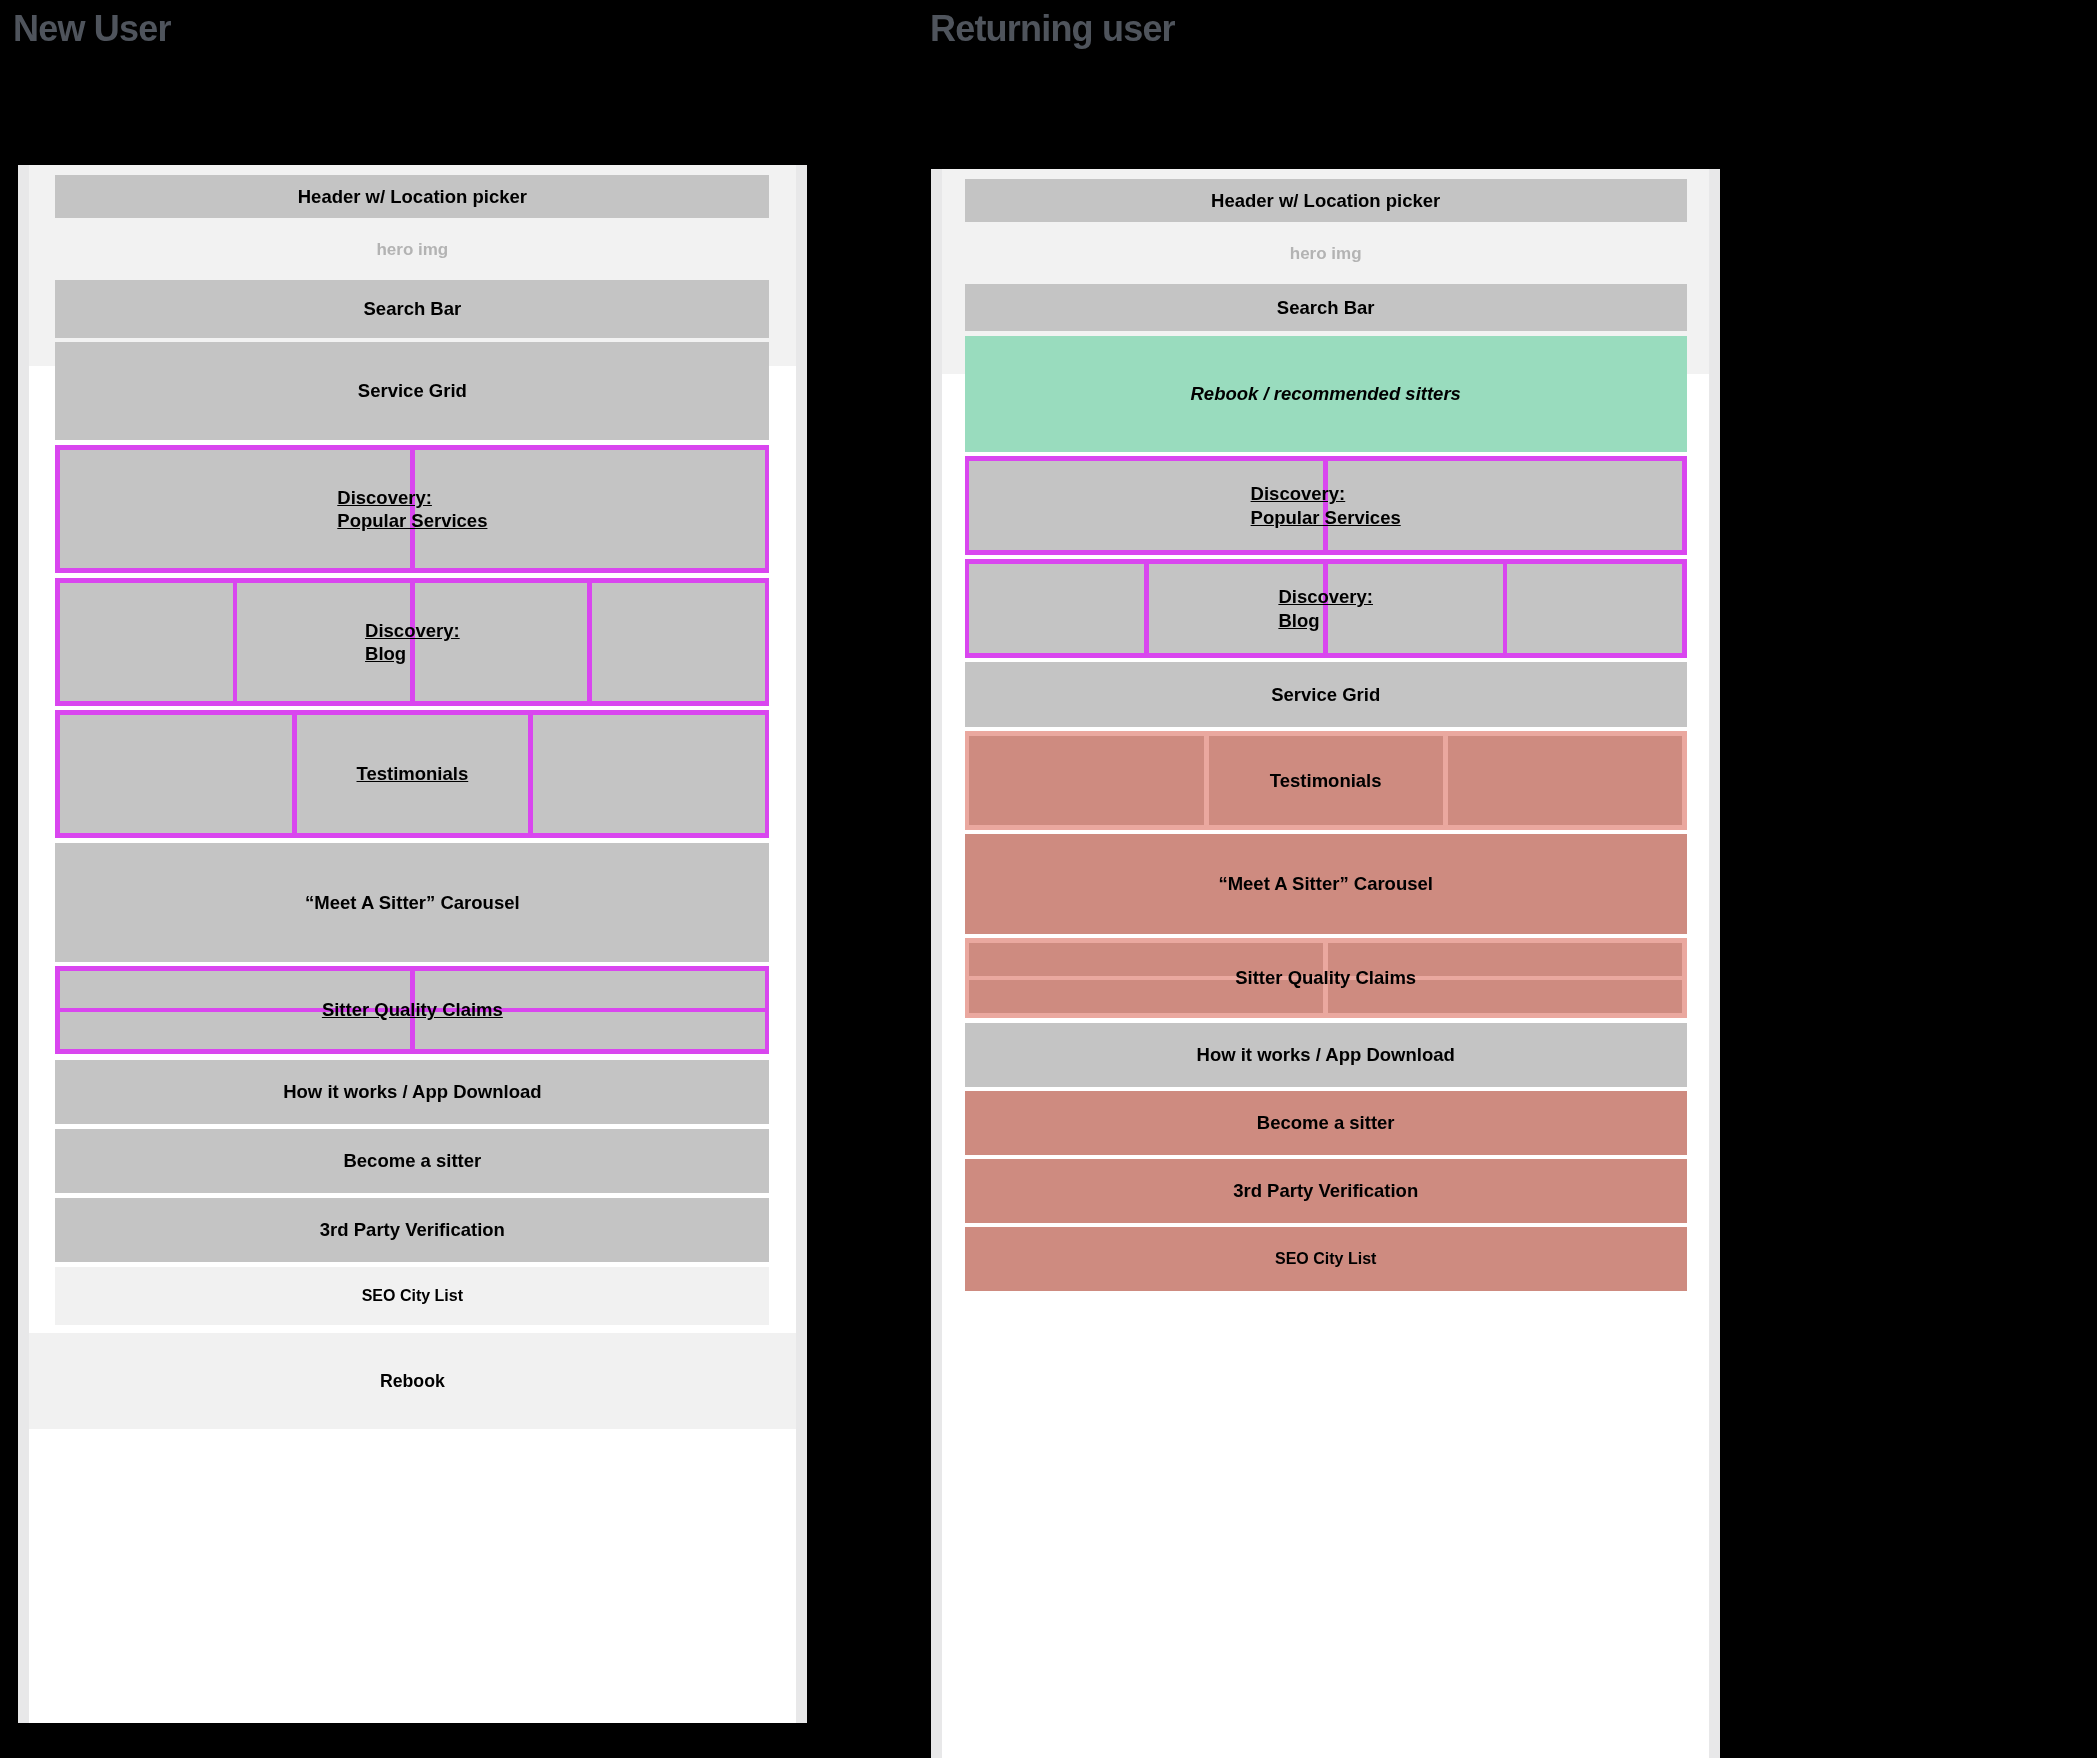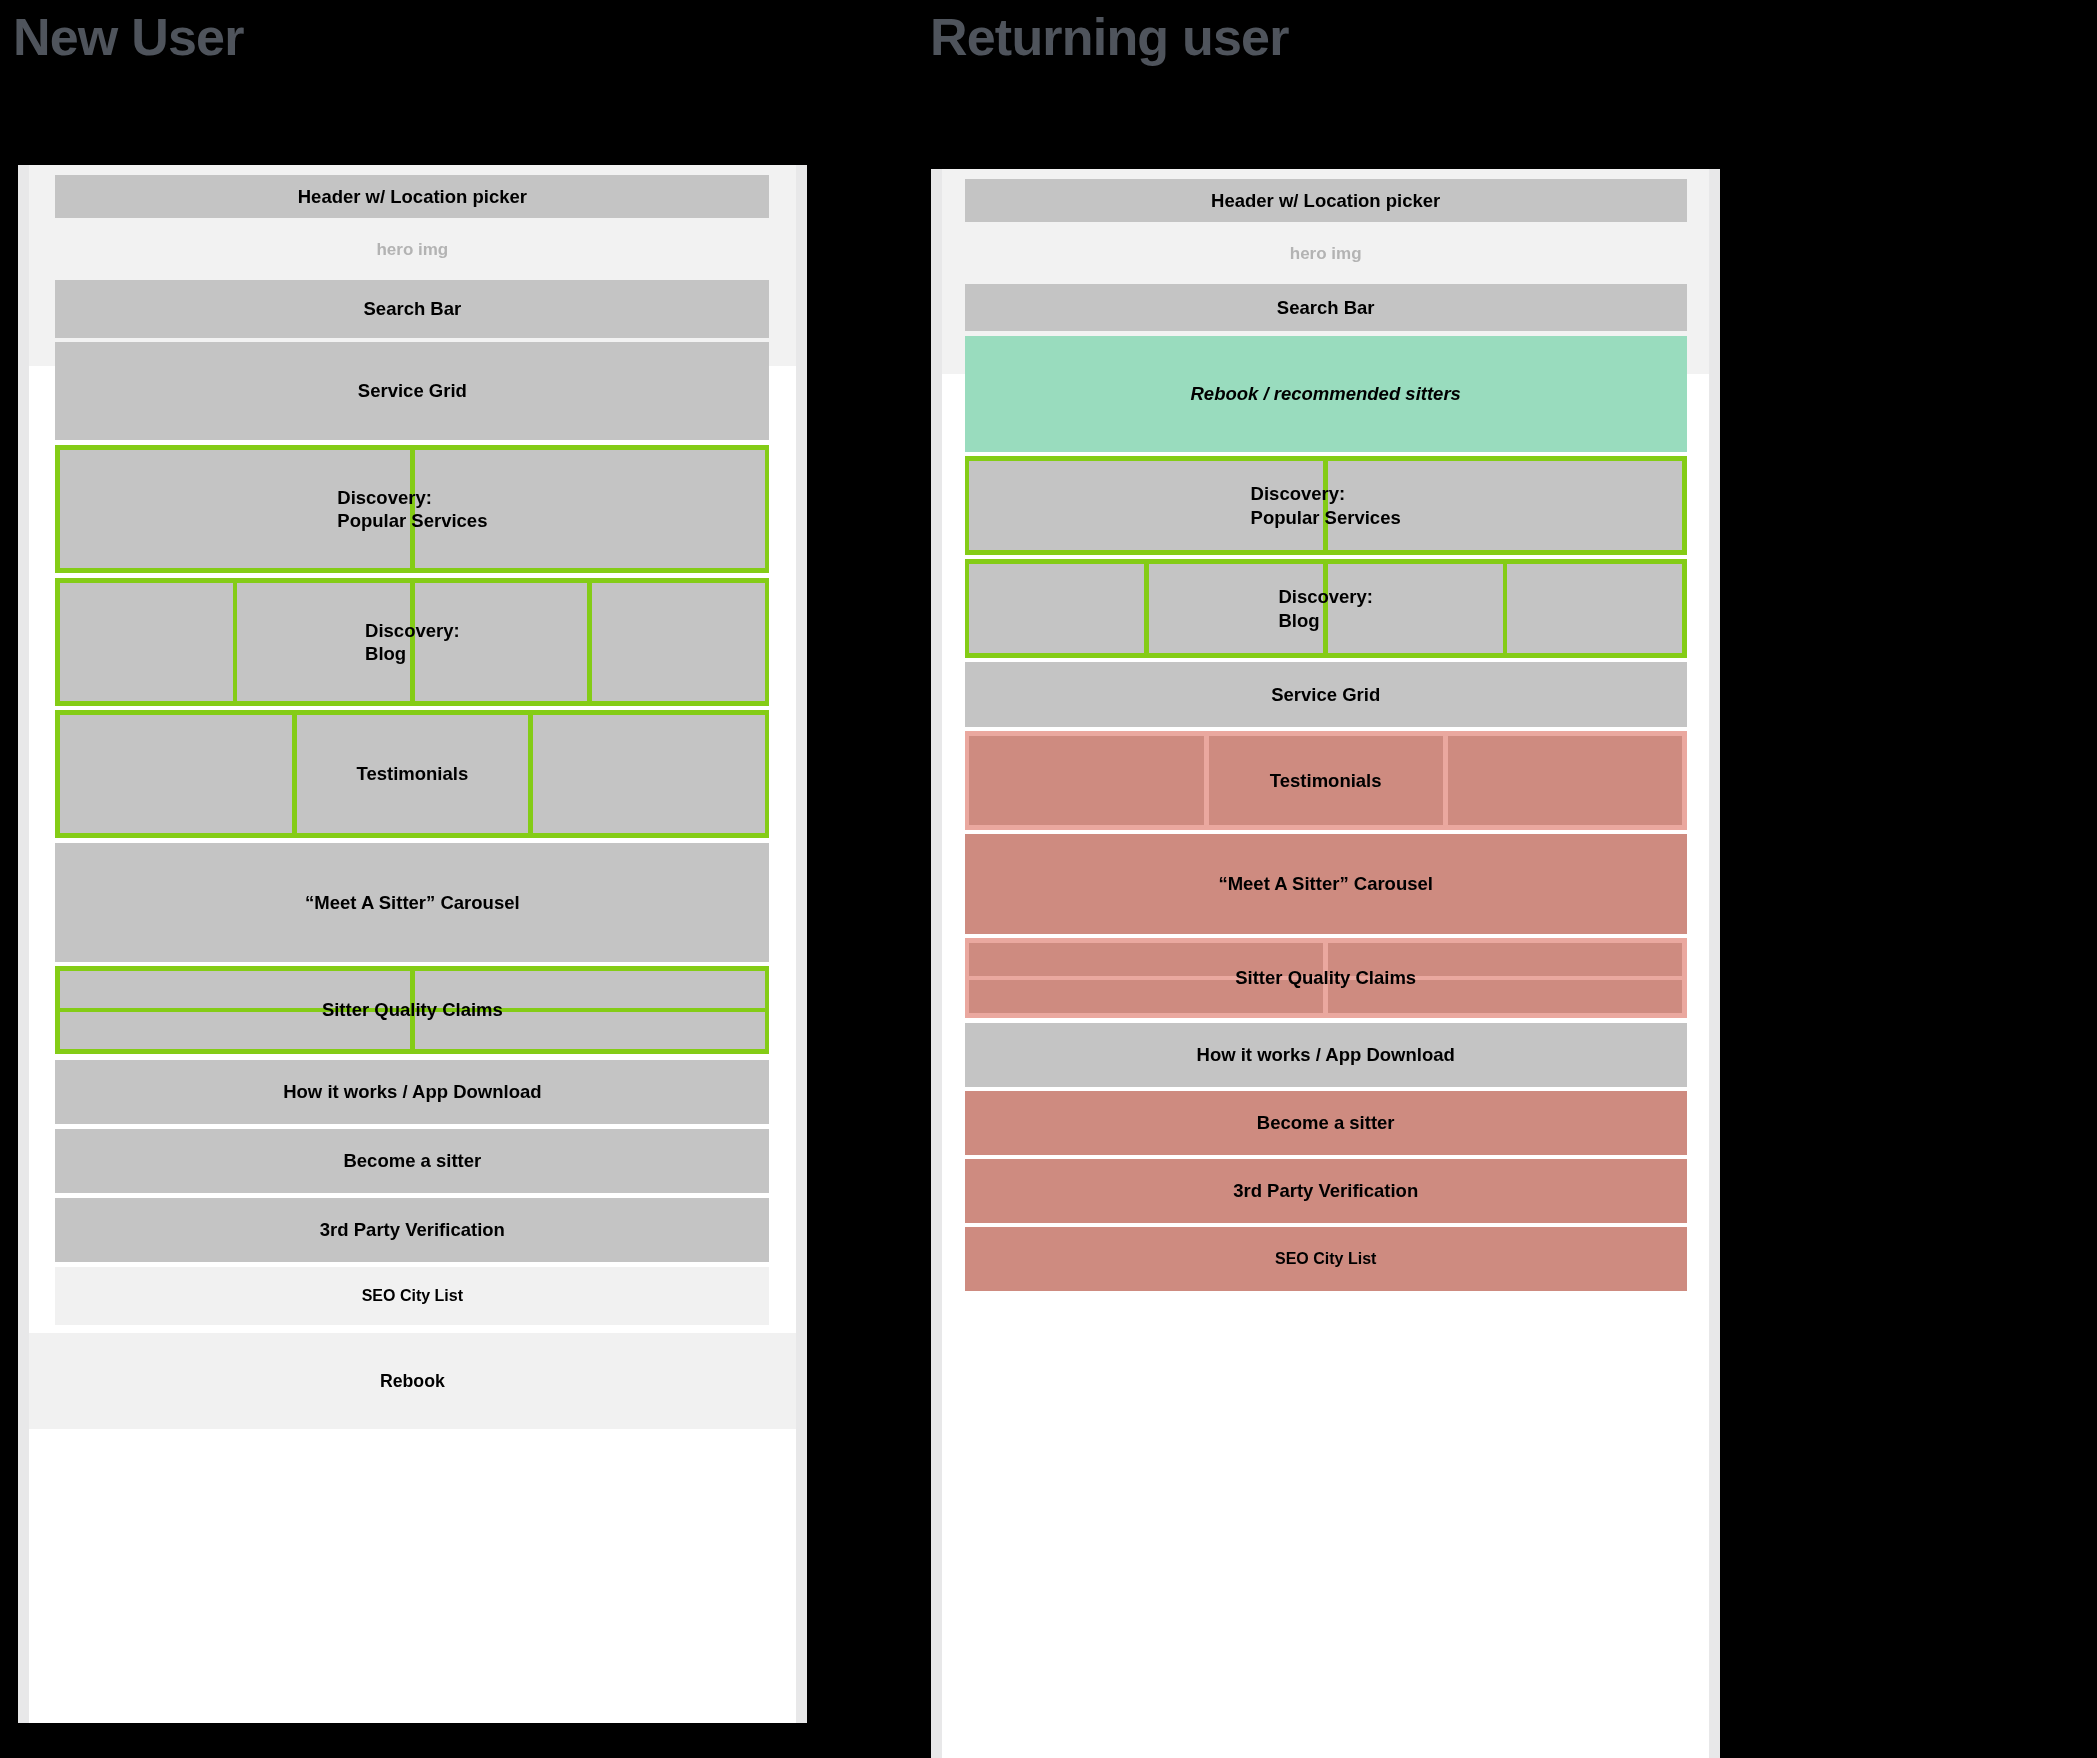--- a/index.html
+++ b/index.html
@@ -11,21 +11,21 @@
     width: 2097px;
     height: 1759px;
     position: relative;
     overflow: hidden;
     font-family: "Liberation Sans", sans-serif;
   }
 
   
   .col-title {
     position: absolute;
-    font-size: 52px;
+    font-size: 36px;
     font-weight: bold;
     color: #4f545c;
     letter-spacing: -0.8px;
     line-height: 1;
     white-space: nowrap;
   }
   #title-new      { left: 13px;   top: 11.2px; }
   #title-return   { left: 930px; top: 11.2px; }
 
   
@@ -68,21 +68,21 @@
     font-size: 18.5px;
     line-height: 1.25;
     white-space: pre-line;
   }
   .blk.solid-grey     { background: #c4c4c4; }
   .blk.light-grey     { background: #f1f1f1; }
   .blk.green          { background: #99dcbe; }
   .blk.salmon         { background: #ce8b80; }
 
   
-  .blk.cont-grey      { background: #84cc16; }
+  .blk.cont-grey      { background: #d946ef; text-decoration: underline; }
   .blk.cont-salmon    { background: #eaa89f; }
 
   .blk .lbl {
     position: relative;
     z-index: 5;
   }
 
   
   .cells {
     position: absolute;

